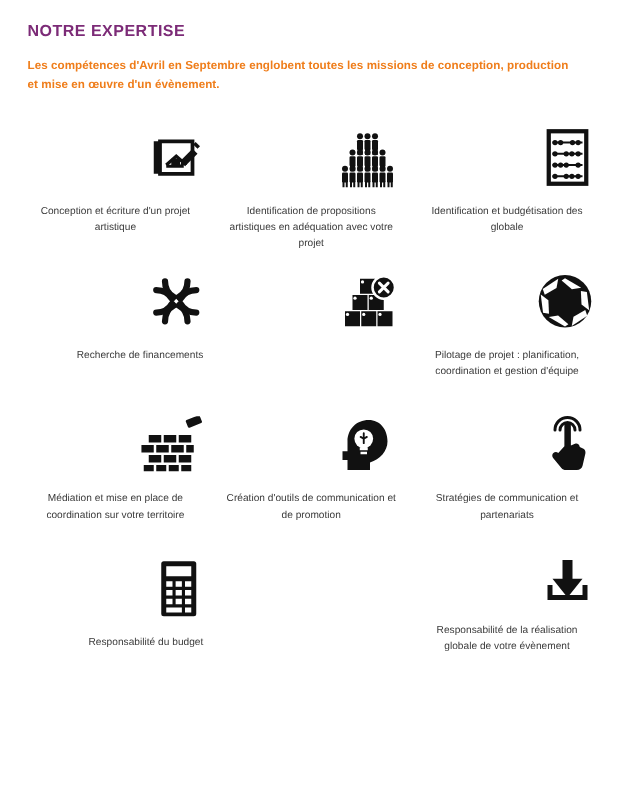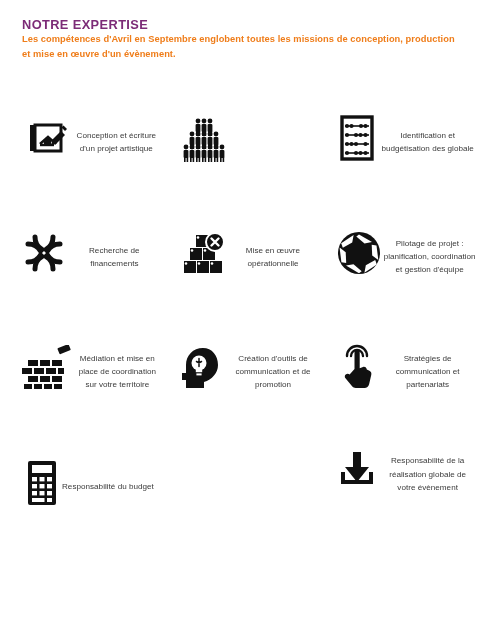--- a/index.html
+++ b/index.html
@@ -32,42 +32,43 @@
 
   .page-title {
     font-size: 12.8px;
     font-weight: bold;
     letter-spacing: 0.4px;
     color: #7c2b77;
     line-height: 1.2;
   }
 
   .subtitle {
+    margin-top: 13px;
     font-size: 9.3px;
     font-weight: bold;
     line-height: 1.55;
     color: #ef7d1a;
     max-width: 440px;
     letter-spacing: 0.05px;
   }
 
   
   .grid {
     margin-top: 20px;
     padding: 0 14px;
     display: flex;
     flex-wrap: wrap;
   }
 
   .cell {
     width: 33.3333%;
     padding: 4px 8px 6px 8px;
     display: flex;
-    flex-direction: row;
-    align-items: center;
+    flex-direction: column;
+    align-items: flex-end;
     text-align: center;
   }
 
   .cell.row1 { height: 115px; }
   .cell.row2 { height: 115px; }
   .cell.row3 { height: 115px; }
   .cell.row4 { height: 115px; }
   .cell.row5 { height: 90px; }
 
   .cell.spacer { visibility: hidden; }
@@ -184,20 +185,21 @@
               <rect x="34.6" y="36" width="4.8" height="8" rx="1"></rect>
             <rect x="35" y="43" width="1.6" height="5"></rect>
               <rect x="37.6" y="43" width="1.6" height="5"></rect>
             <circle cx="43" cy="33" r="2.4"></circle>
               <rect x="40.6" y="36" width="4.8" height="8" rx="1"></rect>
             <rect x="41" y="43" width="1.6" height="5"></rect>
               <rect x="43.6" y="43" width="1.6" height="5"></rect>
           </g>
         </svg>
       </div>
+      <div class="cell-label">Identification de propositions artistiques en adéquation avec votre projet</div>
     </div>
 
 
     <div class="cell row2">
       <div class="icon-wrap">
         <svg width="44" height="50" viewBox="0 0 44 50" fill="none">
           <rect x="7" y="4" width="30" height="42" stroke="#111" stroke-width="3.4" fill="#fff"></rect>
           <g stroke="#111" stroke-width="1.6">
             <line x1="10" y1="13" x2="34" y2="13"></line>
             <line x1="10" y1="22" x2="34" y2="22"></line>
@@ -255,21 +257,20 @@
           <circle cx="19" cy="6.5" r="1.3" fill="#fff"></circle>
           <circle cx="13" cy="19.5" r="1.3" fill="#fff"></circle>
           <circle cx="26" cy="19.5" r="1.3" fill="#fff"></circle>
           <circle cx="7" cy="32.5" r="1.3" fill="#fff"></circle>
           <circle cx="20" cy="32.5" r="1.3" fill="#fff"></circle>
           <circle cx="33" cy="32.5" r="1.3" fill="#fff"></circle>
           <circle cx="36" cy="11" r="9" fill="#111" stroke="#fff" stroke-width="2"></circle>
           <path d="M32.5 7.5l7 7M39.5 7.5l-7 7" stroke="#fff" stroke-width="2.4" stroke-linecap="round"></path>
         </svg>
       </div>
-      <div class="cell-label">Mise en œuvre opérationnelle</div>
     </div>
 
     <div class="cell row3">
       <div class="icon-wrap">
         <svg width="48" height="48" viewBox="0 0 48 48">
           <circle cx="24" cy="24" r="21" fill="#111"></circle>
           <g fill="#fff">
             <path d="M24 5.5l13 7.6-7.5 1.3-8.2-7z"></path>
             <path d="M41.5 16.5l1.8 14.6-6.1-4.6-.5-10.8z"></path>
             <path d="M41.8 35.5l-12.4 8.2 1.4-7.4 9.4-5.4z"></path>

